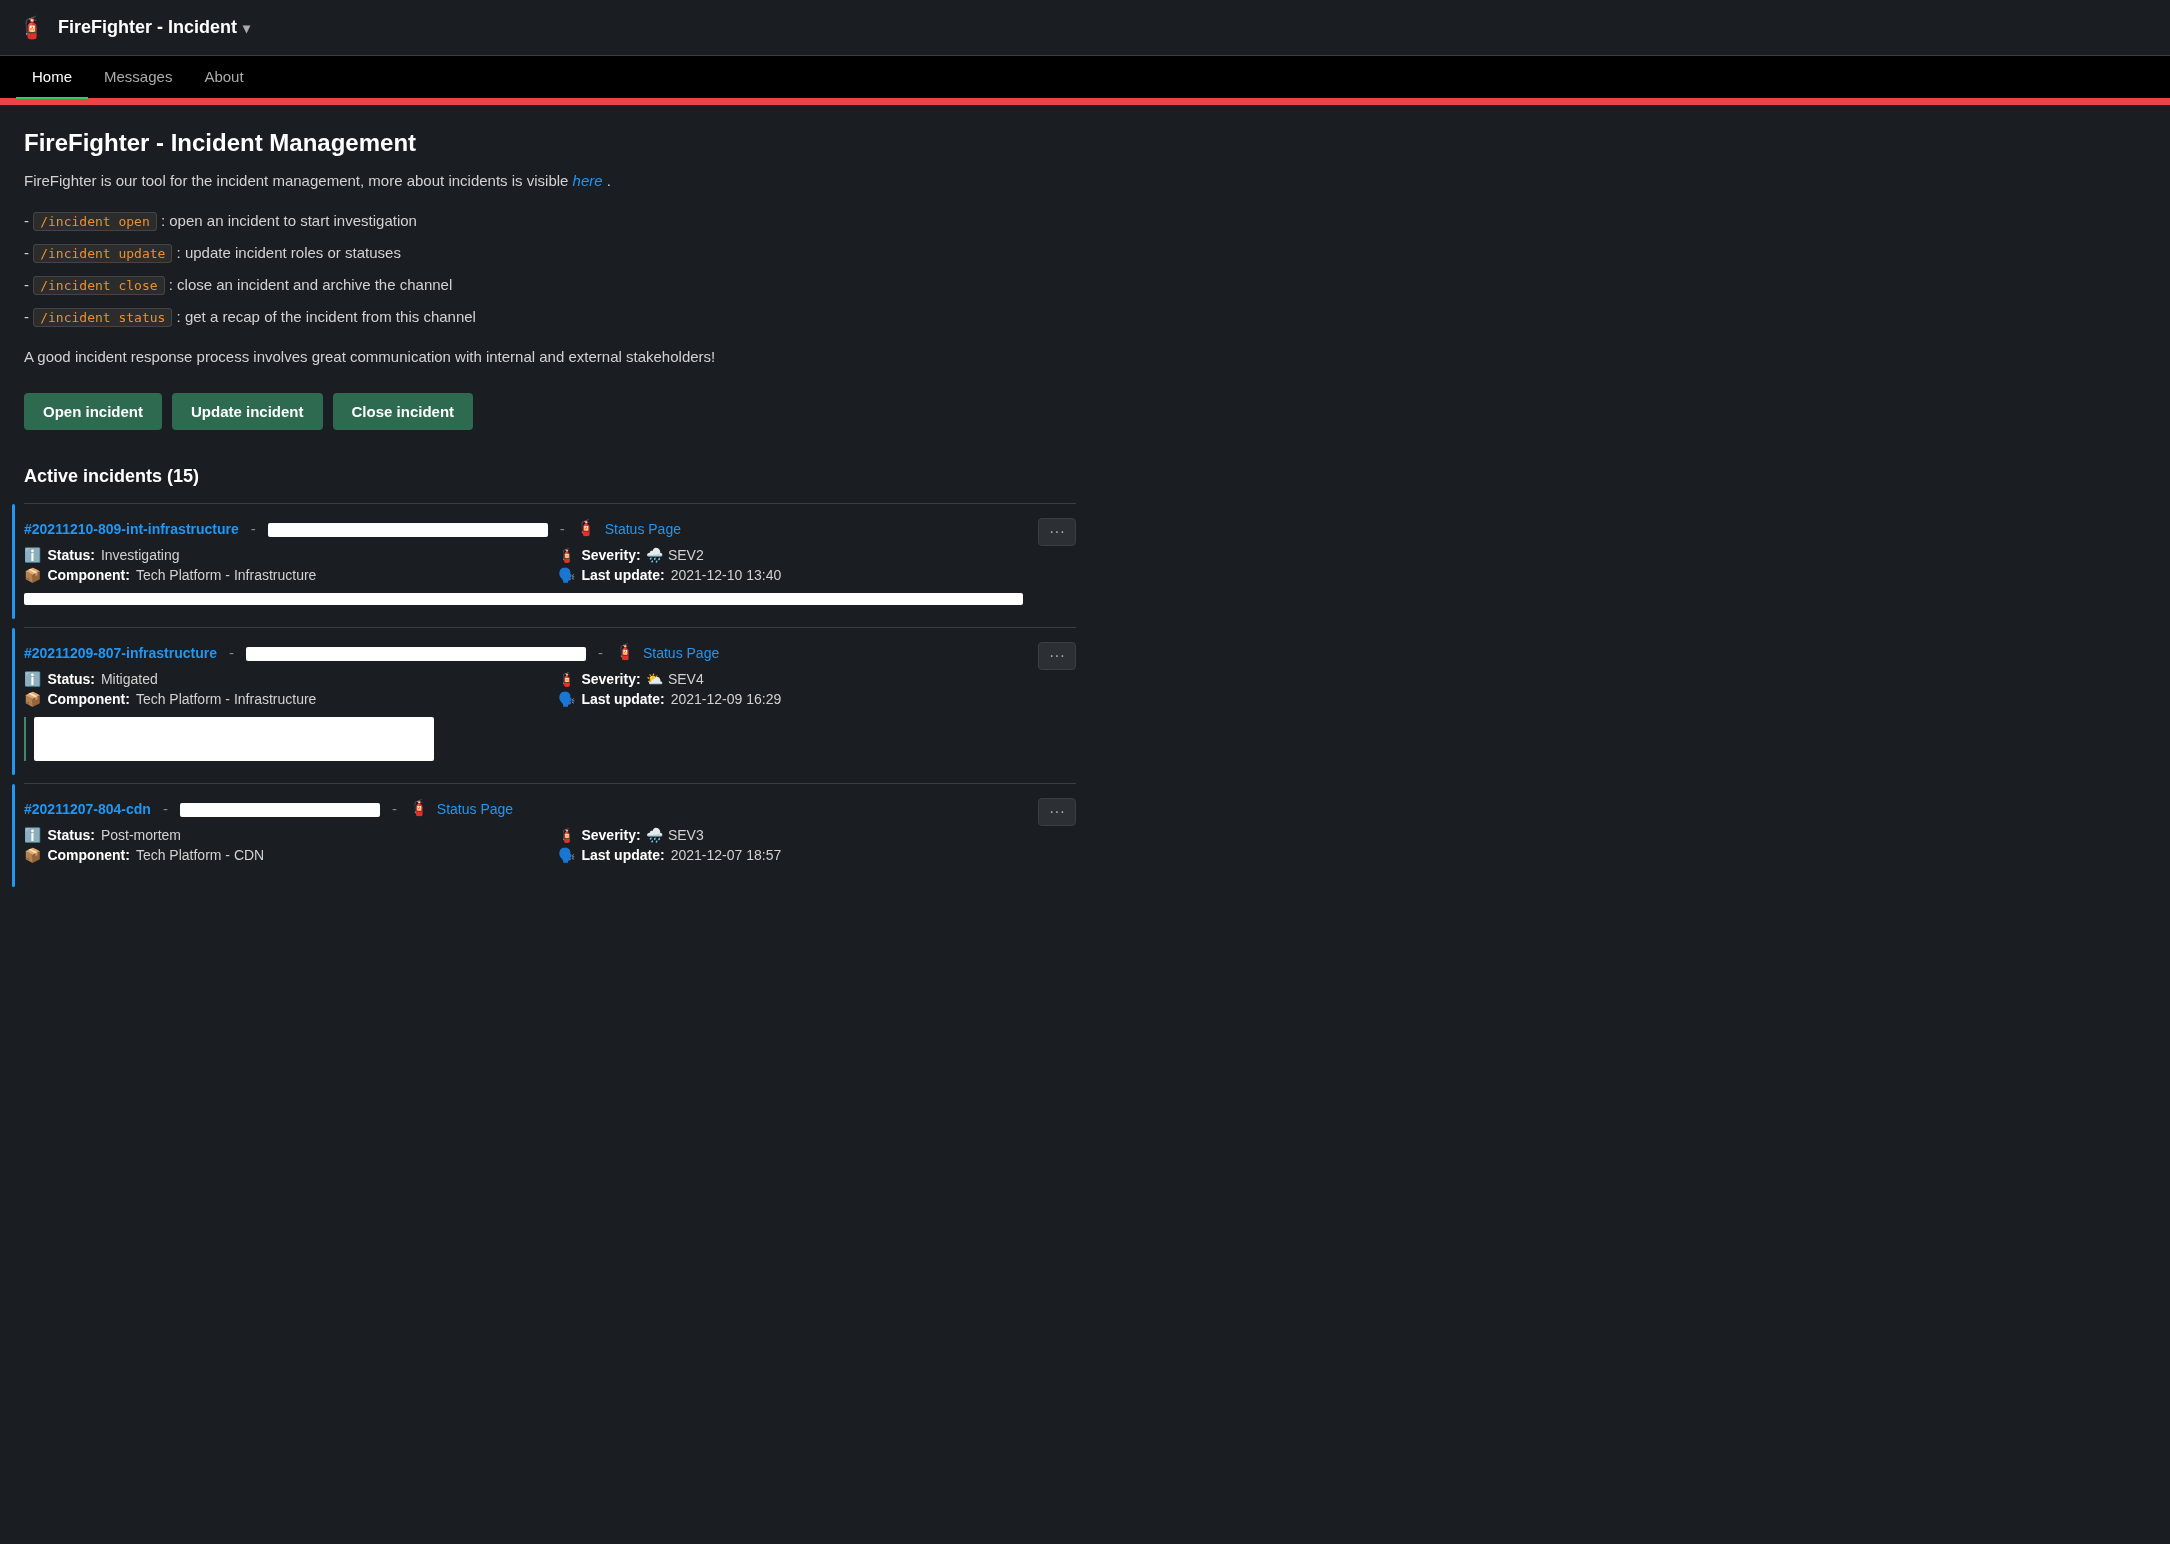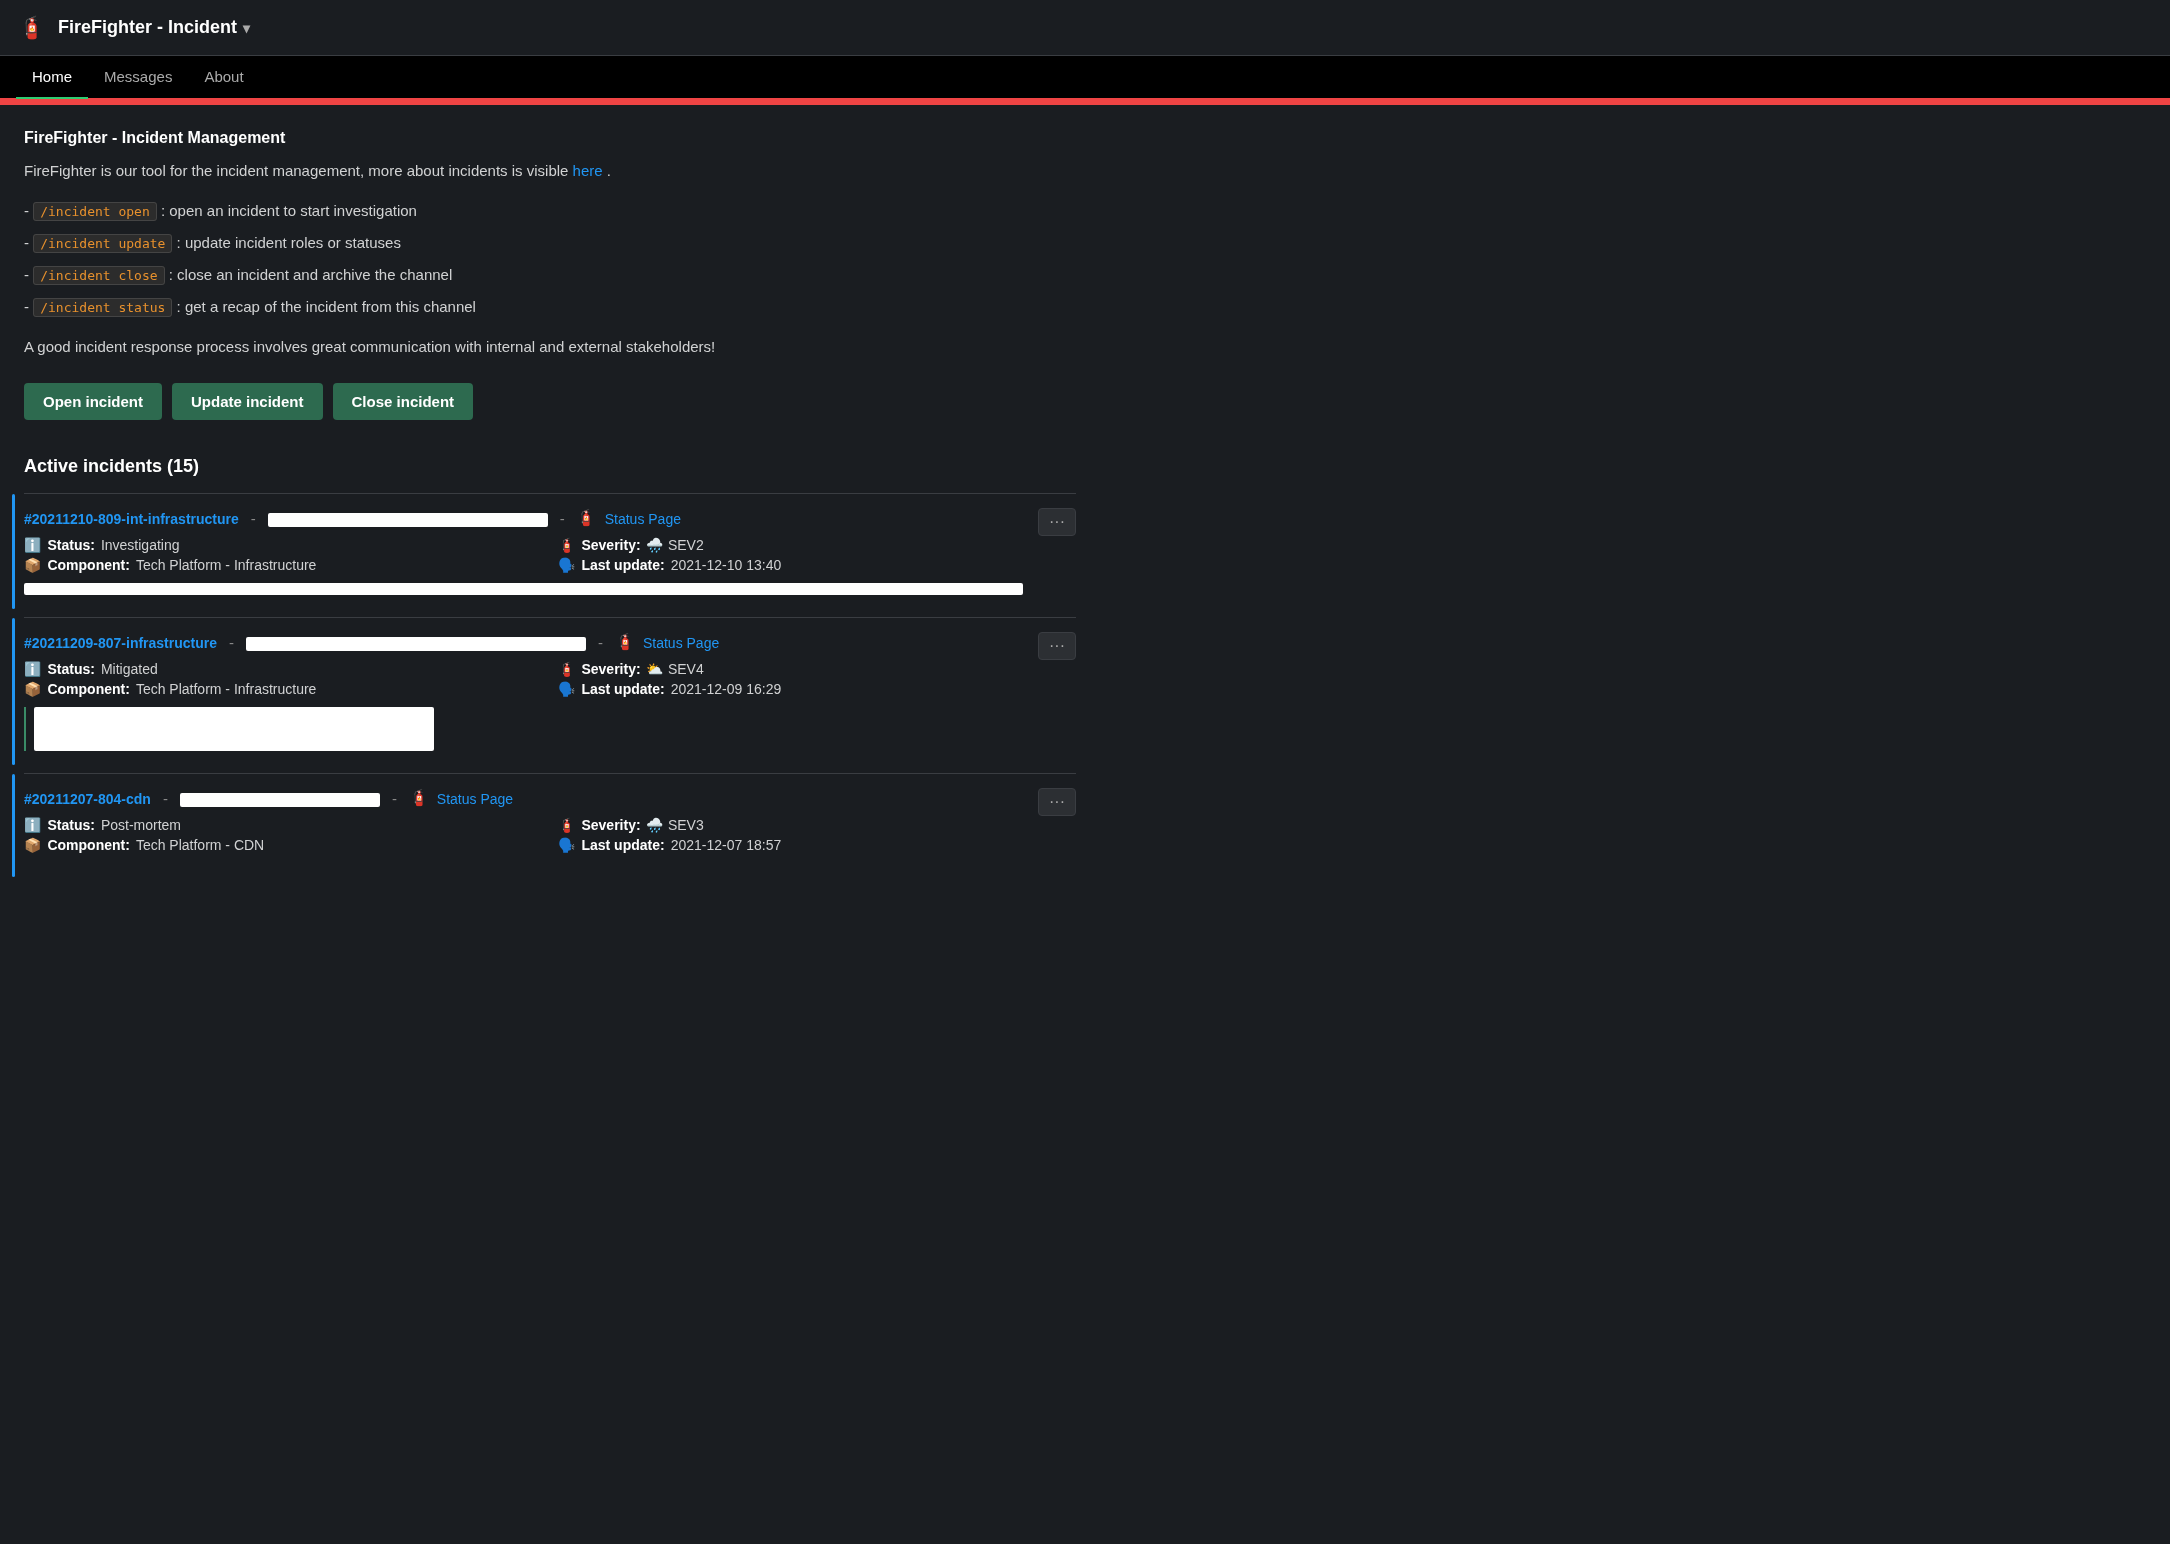--- a/index.html
+++ b/index.html
@@ -65,34 +65,35 @@
     }
 
     
     .main-content {
       padding: 24px 24px;
       max-width: 1100px;
     }
 
     .page-title {
       color: #ffffff;
-      font-size: 16px;
+      font-size: 24px;
       font-weight: 700;
       margin-bottom: 12px;
     }
 
     .intro-text {
       color: #d1d2d3;
       margin-bottom: 16px;
       line-height: 1.6;
     }
 
     .intro-text a {
       color: #2196f3;
       text-decoration: none;
+      font-style: italic;
     }
 
     .command-list {
       list-style: none;
       margin-bottom: 16px;
     }
     .command-list li {
       margin-bottom: 8px;
       line-height: 1.6;
     }

